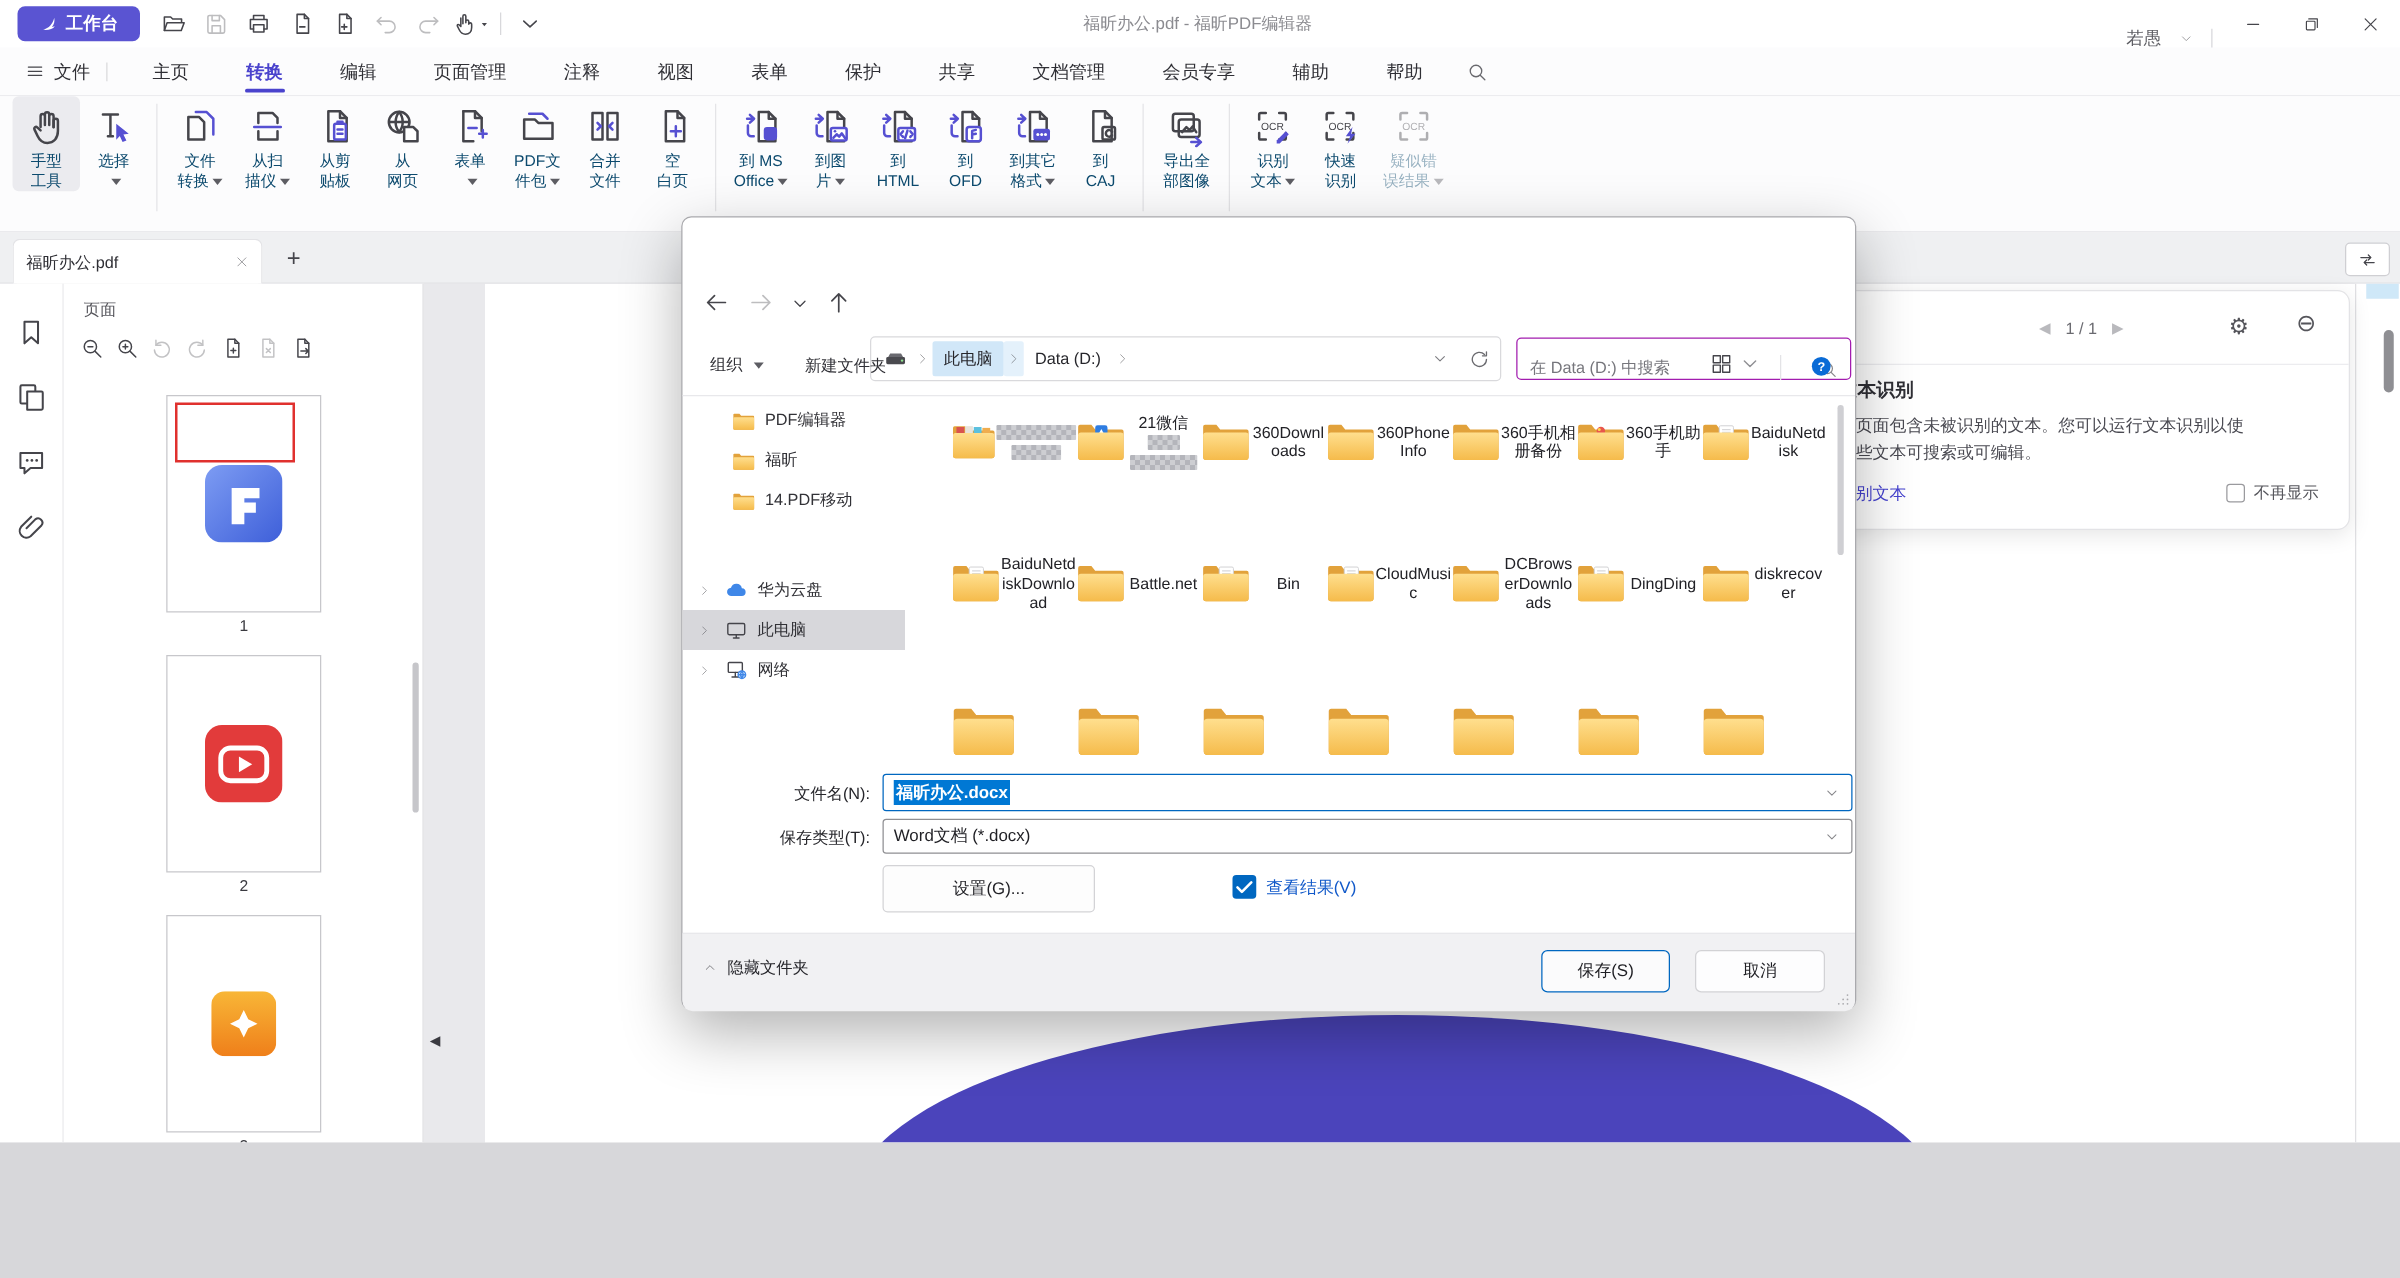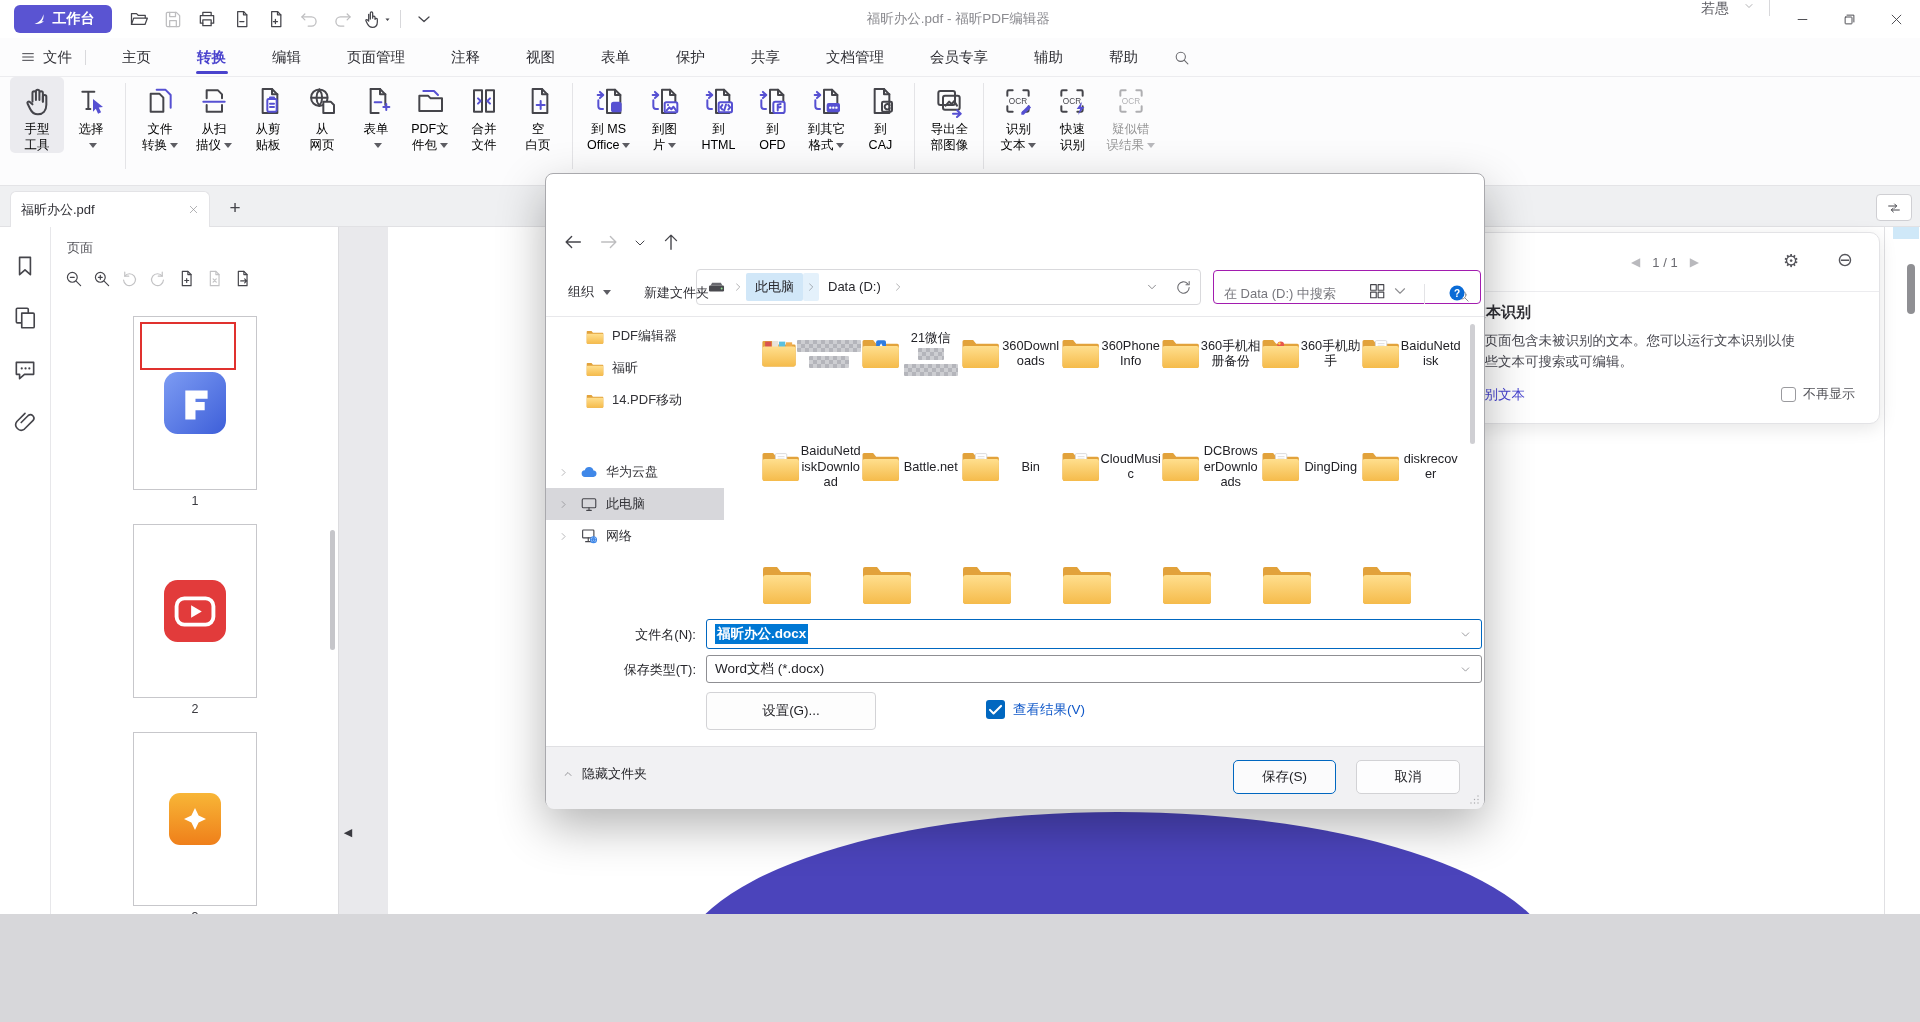--- a/index.html
+++ b/index.html
@@ -16,21 +16,21 @@
      font-size:14px;font-weight:bold;}
   #workspace-btn .ic{width:15px;height:15px;}
   #qa-row{position:absolute;left:122px;top:4px;height:30px;display:flex;align-items:center;}
   .qa-btn{width:34px;height:30px;display:flex;align-items:center;justify-content:center;gap:1px;}
   .qa-btn .qa-ic{width:20px;height:20px;}
   .qa-btn.dis{opacity:.35;}
   .qa-caret{width:9px;height:9px;}
   .qa-div{width:1px;height:18px;background:#d8d8db;margin:0 6px;}
   #doc-title{position:absolute;left:50%;top:0;transform:translateX(-51%);line-height:38px;
      color:#8b8b90;font-size:13.5px;white-space:nowrap;}
-  #user-area{position:absolute;right:150px;top:0;height:38px;display:flex;gap:14px;}
+  #user-area{position:absolute;right:150px;top:12px;height:38px;display:flex;align-items:center;gap:14px;}
   #user-name{color:#5d5d63;font-size:14px;}
   #user-caret{width:12px;height:12px;opacity:.55;}
   #user-div{width:1px;height:16px;background:#d8d8db;}
   #win-controls{position:absolute;right:0;top:0;height:38px;display:flex;}
   .win-btn{width:47px;height:38px;display:flex;align-items:center;justify-content:center;}
   .win-btn .ic{width:15px;height:15px;}
 
   
   #menubar{position:absolute;left:0;top:38px;width:1920px;height:38px;background:#fcfcfd;
      border-bottom:1px solid #ececef;display:flex;align-items:center;}
@@ -45,21 +45,21 @@
      width:32px;height:3px;border-radius:2px;background:#4a43cd;}
   #menu-search{width:17px;height:17px;margin-left:12px;opacity:.8;}
 
   
   #ribbon{position:absolute;left:0;top:77px;width:1920px;height:109px;background:#fcfcfd;
      border-bottom:1px solid #e4e4e7;display:flex;align-items:flex-start;padding-left:10px;box-sizing:border-box;}
   .ritem{display:flex;flex-direction:column;align-items:center;padding:7px 7px 0;border-radius:5px;min-width:40px;}
   .ritem.active{background:#ebebef;}
   .ritem.dis{opacity:.42;}
   .ricon{width:32px;height:34px;margin-bottom:3px;}
-  .rlab{font-size:12.5px;line-height:16px;color:#000000;white-space:nowrap;text-align:center;}
+  .rlab{font-size:12.5px;line-height:16px;color:#0c4a6e;white-space:nowrap;text-align:center;}
   .rcaret{display:inline-block;width:0;height:0;border-left:4px solid transparent;border-right:4px solid transparent;
      border-top:5px solid #5d5d63;margin-left:3px;vertical-align:middle;}
   .rib-sep{width:1px;height:86px;background:#e4e4e7;margin:6px 7px 0;flex:none;}
 
   
   #tabstrip{position:absolute;left:0;top:186px;width:1920px;height:41px;background:#eff0f2;
      border-bottom:1px solid #e1e1e4;box-sizing:border-box;}
   #doc-tab{position:absolute;left:10px;top:5px;width:200px;height:36px;background:#fff;
      border:1px solid #e3e3e6;border-bottom:none;border-radius:6px 6px 0 0;display:flex;align-items:center;
      padding:0 10px;box-sizing:border-box;font-size:13px;color:#2f2f35;justify-content:flex-end;}

